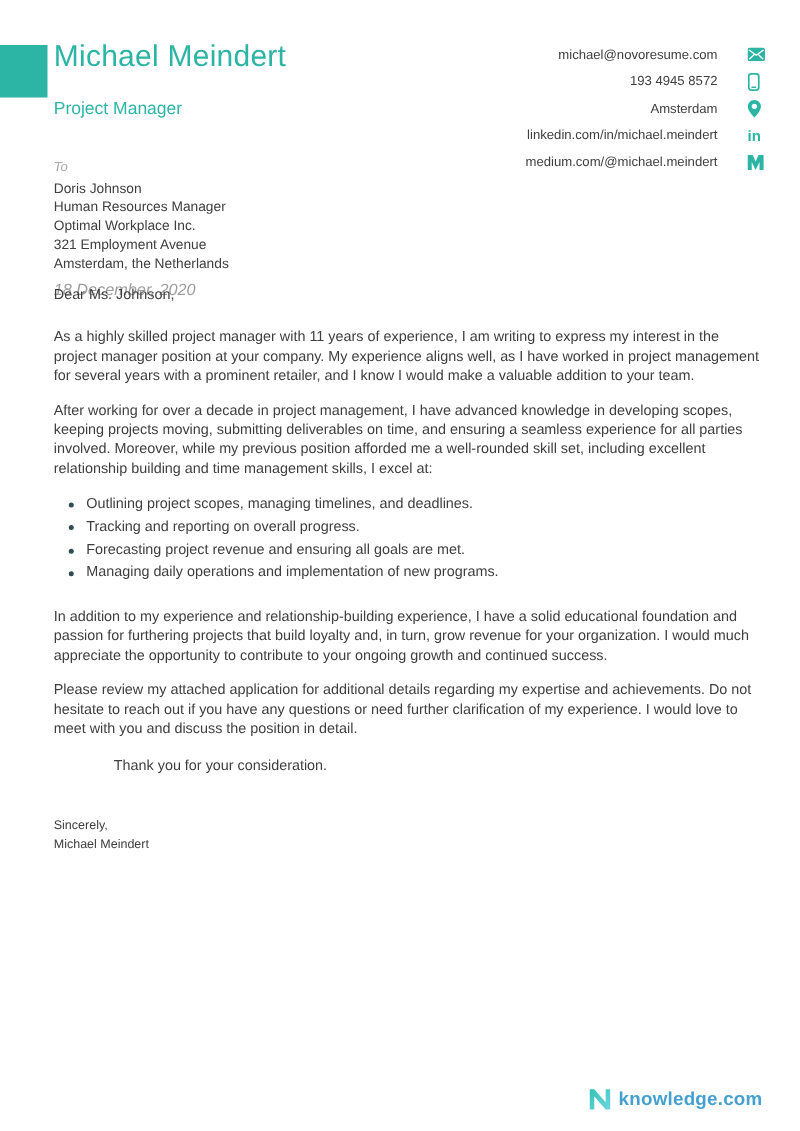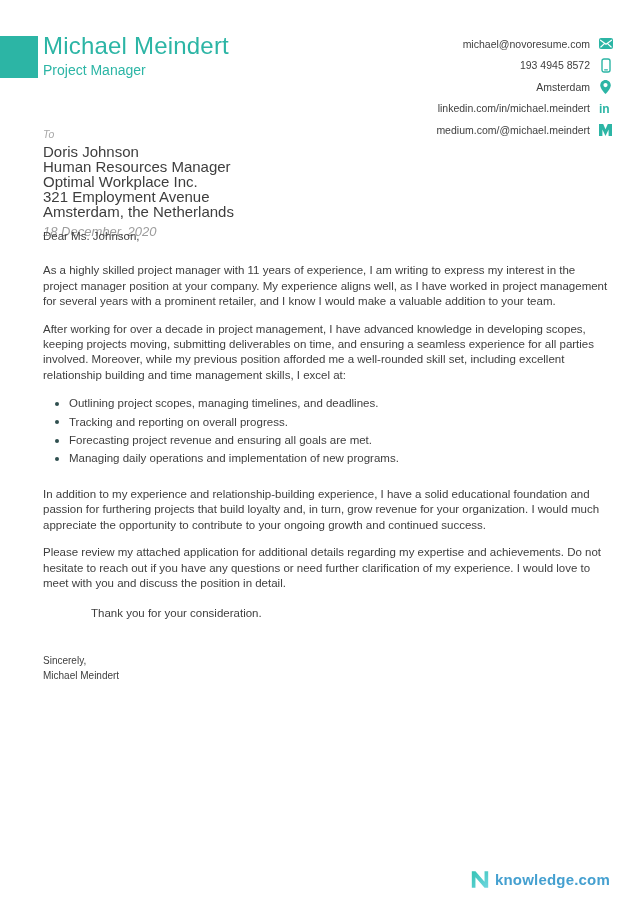--- a/index.html
+++ b/index.html
@@ -11,33 +11,33 @@
   body{
     width:640px;height:905px;background:#ffffff;
     font-family:"Liberation Sans", sans-serif;color:var(--text);
   }
   .page{position:relative;width:640px;height:905px;overflow:hidden;background:#fff;}
 
   
   .accent-square{position:absolute;left:0;top:36px;width:38px;height:42px;background:var(--teal);}
   .header-text{position:absolute;left:43px;top:33px;}
   .name{font-size:24px;line-height:26px;color:var(--teal);font-weight:500;letter-spacing:.2px;}
-  .job-title{font-size:14px;line-height:16px;color:var(--teal);margin-top:3px;}
+  .job-title{font-size:14px;line-height:16px;color:var(--teal);margin-top:19px;}
 
   
   .contact{position:absolute;top:33px;right:27px;}
-  .contact-row{display:flex;align-items:center;justify-content:flex-end;height:21.5px;gap:8px;}
+  .contact-row{display:flex;align-items:center;justify-content:flex-end;height:21.5px;gap:24px;}
   .contact-label{font-size:10.5px;color:var(--text);}
   .contact-label.link{cursor:pointer;}
-  .cicon{width:15px;display:flex;justify-content:center;align-items:center;flex:0 0 15px;}
+  .cicon{width:15px;display:flex;align-items:center;flex:0 0 15px;}
 
   
   .recipient{position:absolute;left:43px;top:100px;}
   .to-label{font-size:10.5px;font-style:italic;color:#a9a9a9;margin-top:28px;}
-  .recipient-lines{margin-top:4px;font-size:15px;line-height:15px;color:var(--text);}
+  .recipient-lines{margin-top:4px;font-size:11px;line-height:15px;color:var(--text);}
   .date{margin-top:5px;font-size:13px;font-style:italic;color:var(--muted);}
 
   
   .letter{position:absolute;left:43px;top:229px;width:569px;font-size:11.5px;line-height:15.4px;color:var(--text);}
   .letter p{margin:0 0 12px 0;}
   .letter p.salutation{margin-bottom:19px;}
   .letter p.p2{margin-bottom:0;}
   .letter ul{list-style:none;margin:13px 0 20px 0;padding:0 0 0 26px;}
   .letter li{position:relative;margin-bottom:3px;}
   .letter li::before{content:"";position:absolute;left:-14px;top:5.5px;width:4px;height:4px;border-radius:50%;background:var(--bullet);}

